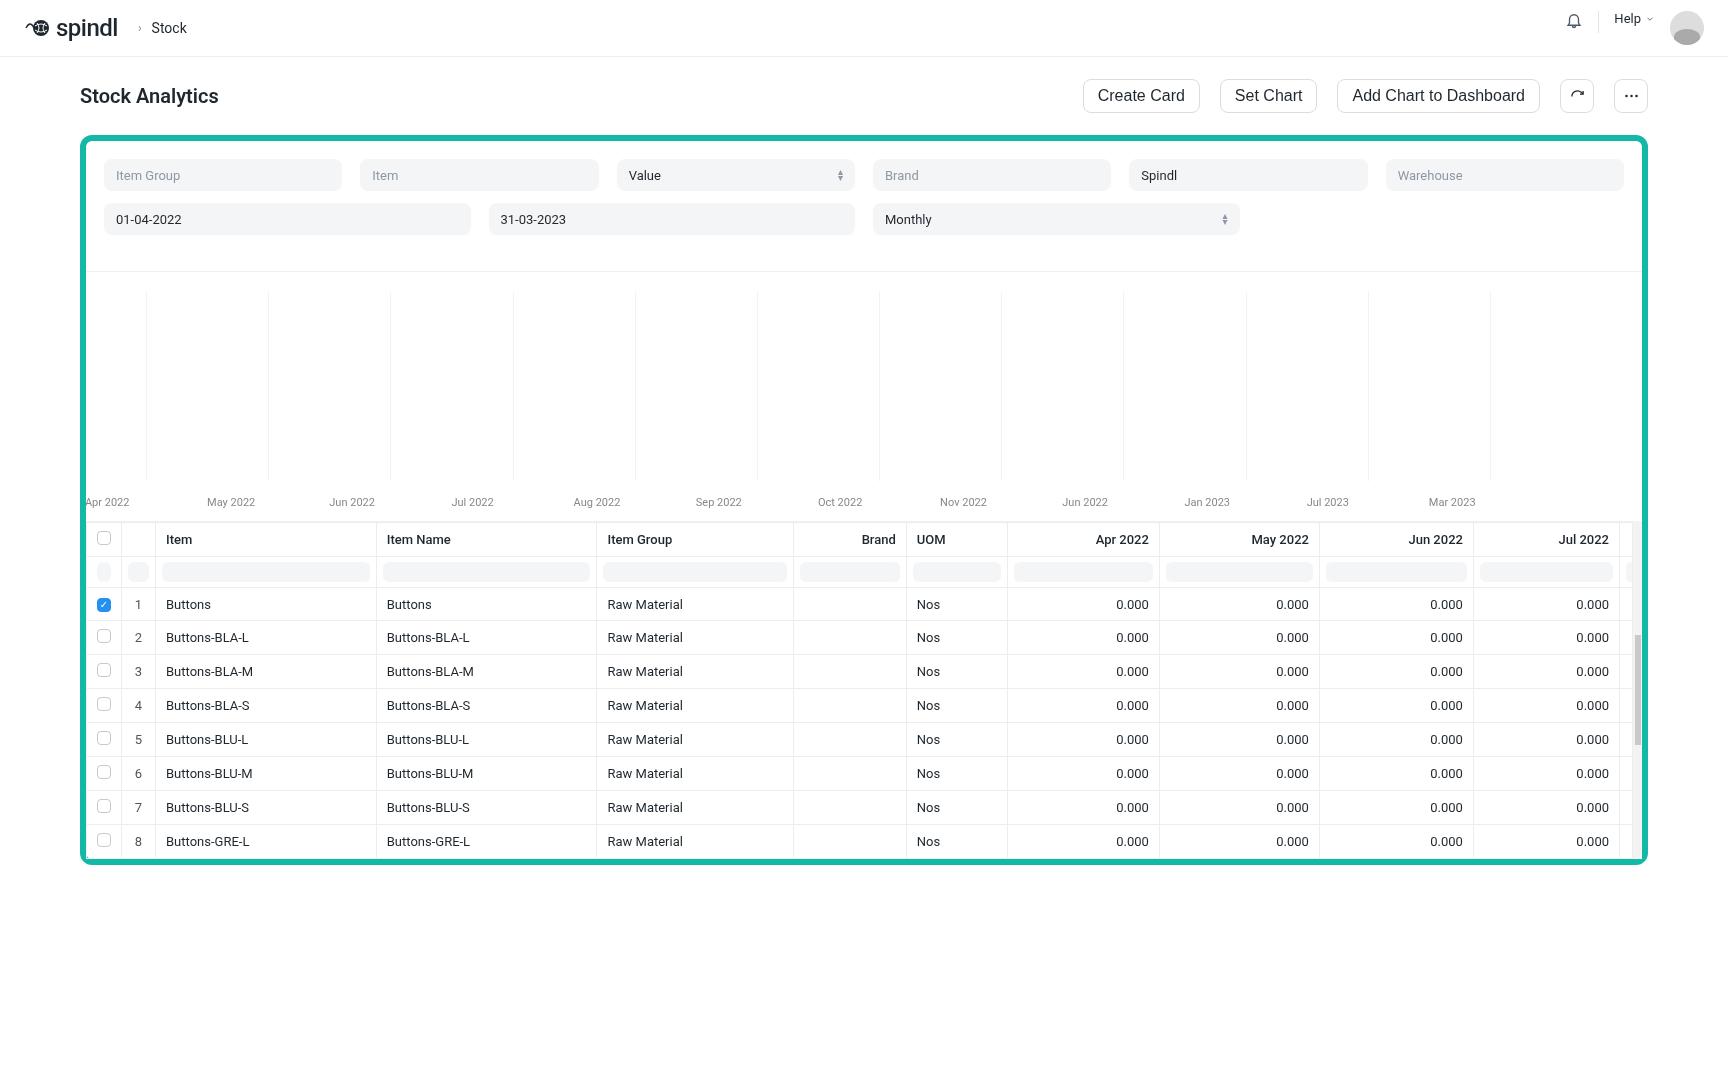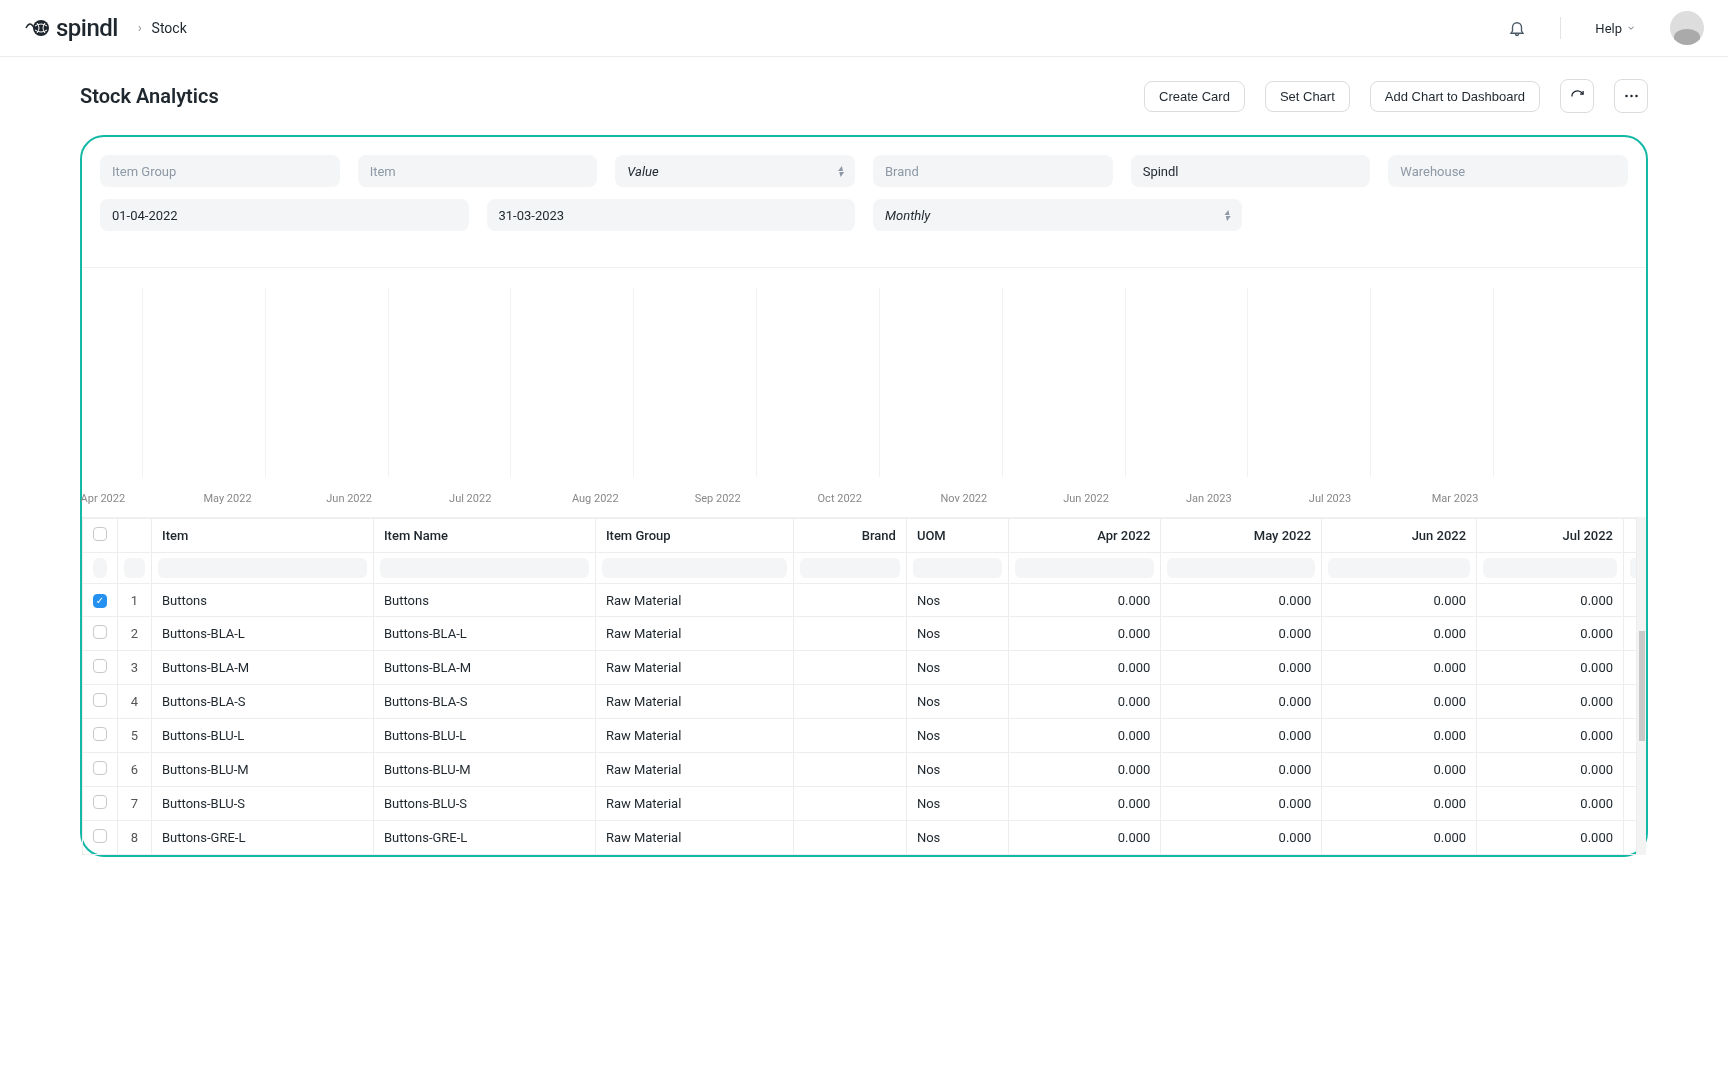--- a/index.html
+++ b/index.html
@@ -50,21 +50,21 @@
   .searchwrap input {
     border: none;
     background: transparent;
     outline: none;
     width: 100%;
     font-size: 13px;
     color: #555;
     margin-left: 8px;
   }
   .searchwrap input::placeholder { color: #888; }
-  .top-icons { display: flex; align-items: center; gap: 34px; margin-left: 20px; }
+  .top-icons { display: flex; align-items: flex-start; gap: 15px; margin-left: 20px; }
   .iconbtn { display:flex; align-items:center; justify-content:center; color:#4c5a67; cursor:pointer; }
   .divider-v { width:1px; height:22px; background:#e3e3e3; }
   .help { display:flex; align-items:center; gap:4px; font-size:13px; cursor:pointer; color:#1f272e;}
   .avatar {
     width: 34px; height: 34px; border-radius: 50%;
     background: #e8e8e8 radial-gradient(circle at 50% 35%, #aaa 25%, transparent 26%),
                 linear-gradient(#e8e8e8,#e8e8e8);
     background-color:#ddd;
     overflow:hidden;
     display:flex; align-items:flex-end; justify-content:center;
@@ -76,42 +76,42 @@
 
   .page {
     padding: 22px 80px 0 80px;
   }
   .page-head {
     display:flex; align-items:center; gap:20px; margin-bottom: 22px;
   }
   .page-title { font-size: 20px; font-weight: 600; flex:1; }
   .btn {
     border:1px solid #dcdcdc; background:#fff; border-radius:8px;
-    padding: 7px 14px; font-size:13px; cursor:pointer; color:#1f272e;
+    padding: 7px 14px; font-size:16px; cursor:pointer; color:#1f272e;
   }
   .btn-icon {
     width:34px; height:34px; padding:0; display:flex; align-items:center; justify-content:center;
   }
 
   .card {
-    border:2px solid #14b8a6; border-radius:24px; background:#fff;
+    border:6px solid #14b8a6; border-radius:12px; background:#fff;
   }
   .filters {
     display:grid;
     grid-template-columns: repeat(6, 1fr);
     gap: 18px;
     padding: 18px 18px 6px 18px;
   }
   .filt {
     background:#f4f5f6; border:none; border-radius:8px; height:32px;
     padding:0 12px; font-size:13px; color:#1f272e; outline:none;
     display:flex; align-items:center;
   }
   .filt.placeholder { color:#8d99a6; }
-  .filt.select { justify-content:space-between;font-style:italic; }
+  .filt.select { justify-content:space-between; }
   .filt .sel-caret { color:#8d99a6; font-size:10px; display:flex; flex-direction:column; line-height:6px;}
   .filters-row2 {
     display:grid;
     grid-template-columns: repeat(4, 1fr);
     gap:18px;
     padding: 6px 18px 18px 18px;
   }
 
   .chart-zone {
     height: 250px;

